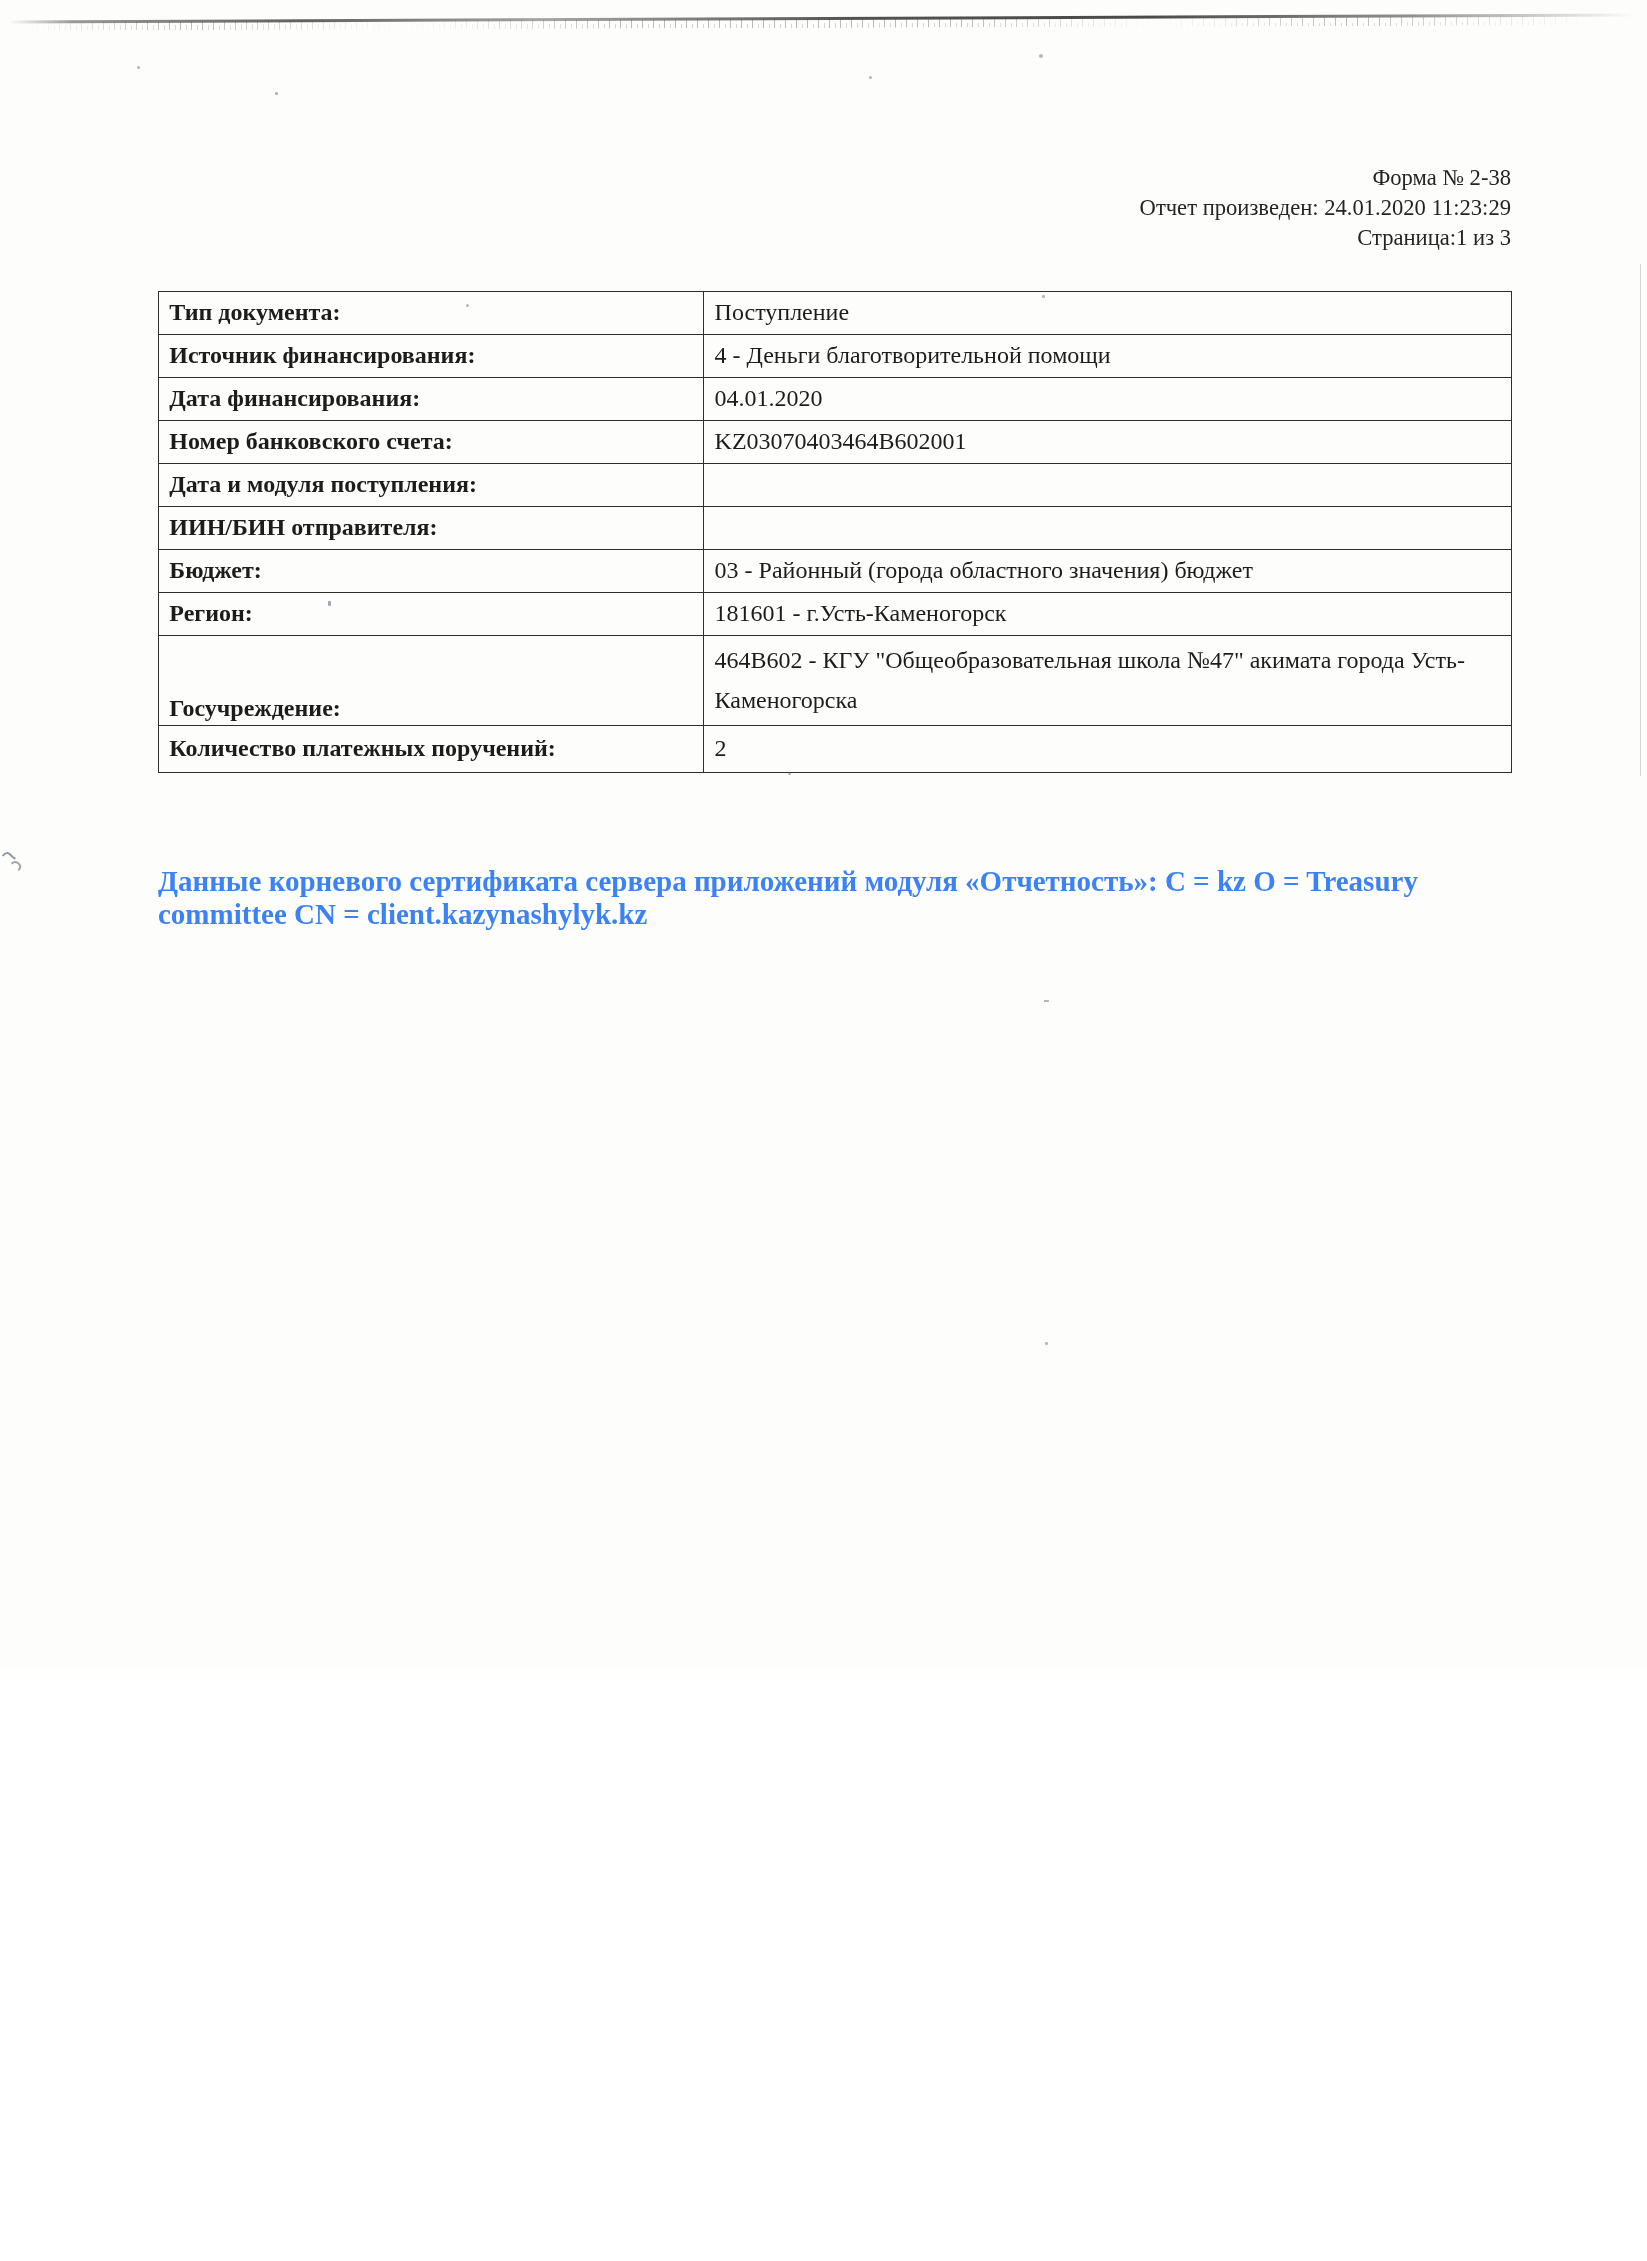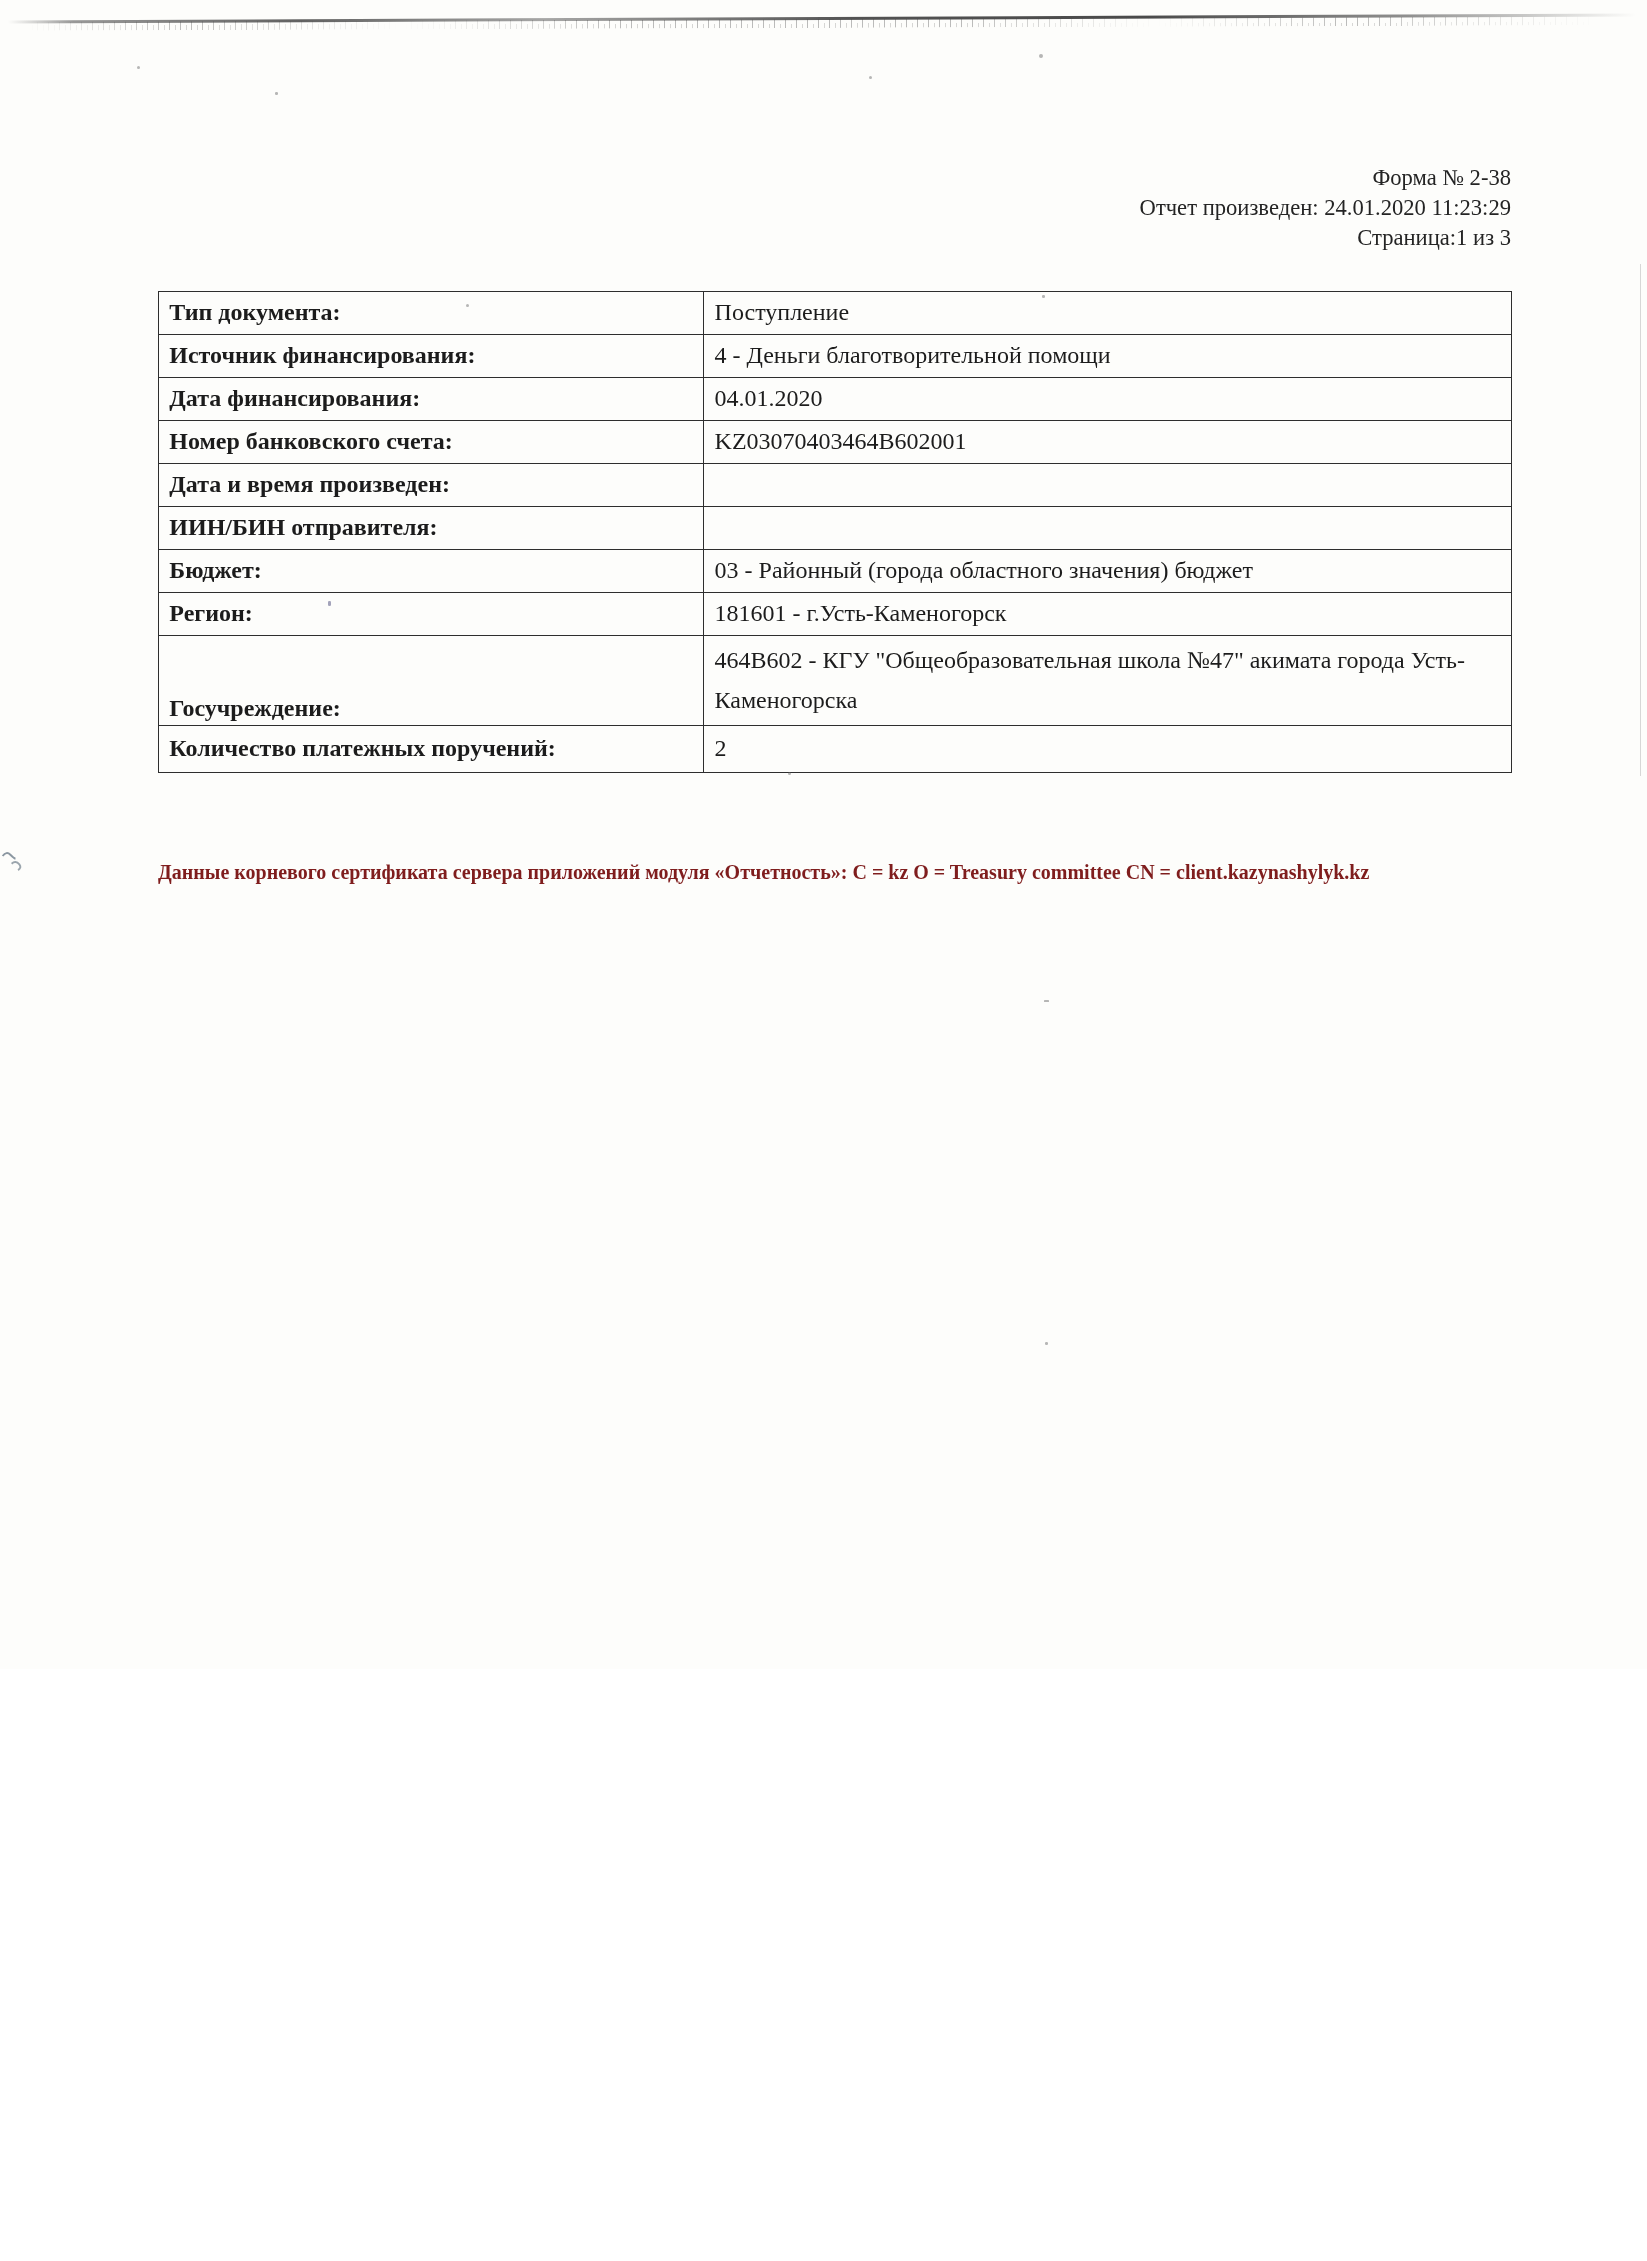--- a/index.html
+++ b/index.html
@@ -63,24 +63,24 @@
   .doc-table tr.r-tall { height: 87px; }
   .doc-table td.label { font-weight: bold; }
   .doc-table tr.r-tall td.label { vertical-align: bottom; padding-bottom: 3px; }
   .doc-table tr.r-tall td.value { line-height: 40px; }
 
   .cert-note {
     position: absolute;
     left: 158px;
     top: 836px;
     width: 1343px;
-    font-size: 20px;
+    font-size: 29px;
     font-weight: bold;
     line-height: 33px;
-    color: #7f1d1d;
+    color: #3b82f6;
   }
 
   .right-edge-line {
     position: absolute; right: 5.8px; top: 264px; width: 1.3px; height: 512px;
     background: #c9c9c9; opacity: .75;
   }
 
   .pen-mark { position: absolute; left: 0px; top: 847px; }
 
   .speck {
@@ -118,21 +118,21 @@
       </tr>
       <tr>
         <td class="label">Дата финансирования:</td>
         <td class="value">04.01.2020</td>
       </tr>
       <tr>
         <td class="label">Номер банковского счета:</td>
         <td class="value">KZ03070403464B602001</td>
       </tr>
       <tr>
-        <td class="label">Дата и время произведен:</td>
+        <td class="label">Дата и модуля поступления:</td>
         <td class="value"></td>
       </tr>
       <tr>
         <td class="label">ИИН/БИН отправителя:</td>
         <td class="value"></td>
       </tr>
       <tr>
         <td class="label">Бюджет:</td>
         <td class="value">03 - Районный (города областного значения) бюджет</td>
       </tr>

